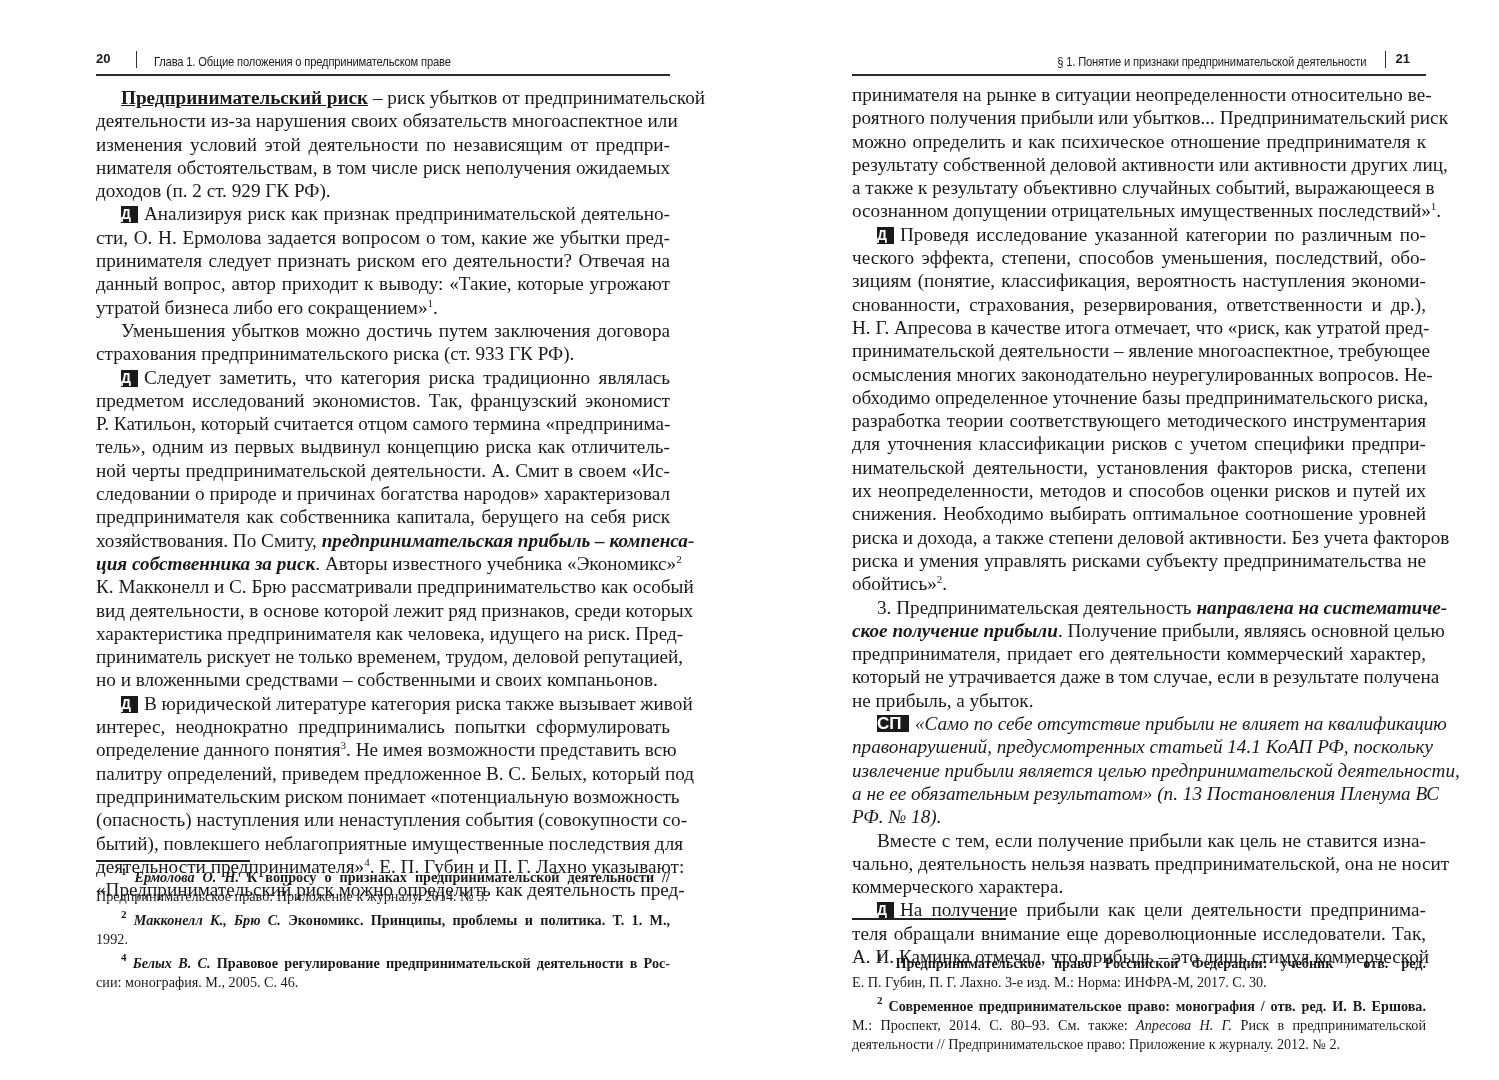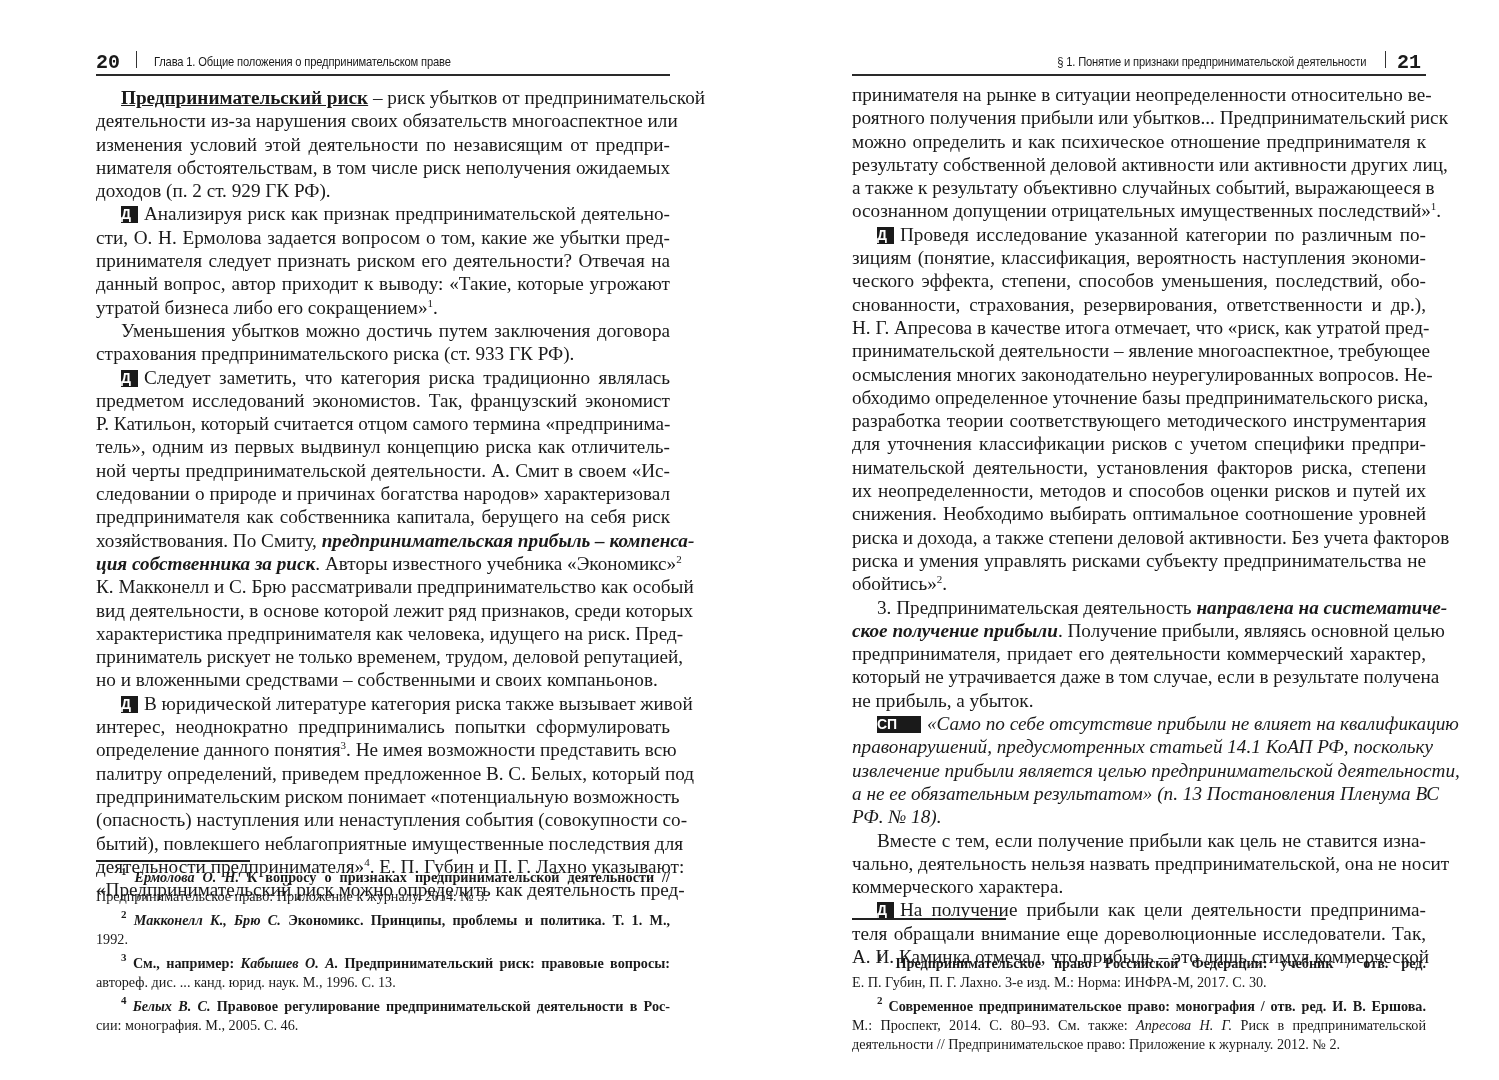--- a/index.html
+++ b/index.html
@@ -1,41 +1,41 @@
 <!DOCTYPE html>
 <html><head>
   <meta charset="utf-8">
   <style>
     html, body { margin:0; padding:0; background:#ffffff; }
     body { width:1499px; height:1080px; position:relative; overflow:hidden; color:#1a1a1a; }
     .page { position:absolute; top:0; }
     .page.left { left:96px; width:574px; }
     .page.right { left:852px; width:574px; }
     .header { position:absolute; top:50px; left:0; width:574px; height:24px; border-bottom:2px solid #2a2a2a; font-family:"Liberation Sans", sans-serif; font-size:13px; }
-    .header .pnum { position:absolute; top:1px; font-weight:bold; font-size:20px;font-family:Liberation Mono, monospace; }
+    .header .pnum { position:absolute; top:1px; font-weight:bold; font-size:13px; }
     .header .sep { position:absolute; top:1px; width:1px; height:17px; background:#333; }
     .header .title { position:absolute; top:4px; font-size:13px; letter-spacing:-0.2px; transform:scaleX(0.86); }
     .left .header .pnum { left:0; }
     .left .header .sep { left:40px; }
     .left .header .title { left:58px; transform-origin:left top; }
-    .right .header .pnum { right:5px; }
+    .right .header .pnum { right:16px; }
     .right .header .sep { right:40px; }
     .right .header .title { right:60px; transform-origin:right top; }
     .body { position:absolute; top:86px; left:0; width:574px; font-family:"Liberation Serif", serif; font-size:19.2px; line-height:23.3px; text-align:justify; }
     .right .body { top:83px; }
     .line { display:block; white-space:nowrap; text-align-last:justify; text-align:justify; height:23.3px; }
     .line.last { text-align-last:left; }
     .line.ind { padding-left:25px; }
     .bi { font-weight:bold; font-style:italic; }
     .b { font-weight:bold;text-decoration:underline; }
     .i { font-style:italic; }
     sup { font-size:11px; line-height:0; vertical-align:7px; }
     .icon { display:inline-block; background:#1a1a1a; color:#fff; font-family:"Liberation Sans", sans-serif; font-weight:bold; font-size:14px; line-height:17px; height:17px; text-align:center; vertical-align:1px; margin-right:6px; }
     .icon.d { width:17px; }
-    .icon.sp { width:44px; font-size:14px; }
+    .icon.sp { width:32px; font-size:17px; }
     .rule { position:absolute; left:0; width:154px; height:1.5px; background:#222; }
     .notes { position:absolute; left:0; width:574px; font-family:"Liberation Serif", serif; font-size:14.2px; line-height:19px; }
     .note { margin-bottom:5px; }
     .note .nl { display:block; white-space:nowrap; text-align:justify; text-align-last:justify; }
     .note .nl.last { text-align-last:left; }
     .note .nl.ind { padding-left:25px;font-weight:bold; }
   </style>
 </head>
 <body>
 
@@ -103,24 +103,20 @@
   <div class="notes" style="top:868px;">
     <div class="note">
       <span class="nl ind"><sup>1</sup> <span class="i">Ермолова О. Н.</span><span> К вопросу о признаках предпринимательской деятельности //</span></span>
       <span class="nl last">Предпринимательское право: Приложение к журналу. 2014. № 3.</span>
     </div>
     <div class="note">
       <span class="nl ind"><sup>2</sup> <span class="i">Макконелл К., Брю С.</span><span> Экономикс. Принципы, проблемы и политика. Т. 1. М.,</span></span>
       <span class="nl last">1992.</span>
     </div>
     <div class="note">
-      <span class="nl ind"><sup>3</sup> <span>См., например: </span><span class="i">Кабышев О. А.</span><span> Предпринимательский риск: правовые вопросы:</span></span>
-      <span class="nl last">автореф. дис. ... канд. юрид. наук. М., 1996. С. 13.</span>
-    </div>
-    <div class="note">
       <span class="nl ind"><sup>4</sup> <span class="i">Белых В. С.</span><span> Правовое регулирование предпринимательской деятельности в Рос-</span></span>
       <span class="nl last">сии: монография. М., 2005. С. 46.</span>
     </div>
   </div>
 </div>
 
 <div class="page right">
   <div class="header">
     <span class="title">§ 1. Понятие и признаки предпринимательской деятельности</span>
     <span class="sep"></span>
@@ -131,22 +127,22 @@
     <div>
       <span class="line">принимателя на рынке в ситуации неопределенности относительно ве-</span>
       <span class="line">роятного получения прибыли или убытков... Предпринимательский риск</span>
       <span class="line">можно определить и как психическое отношение предпринимателя к</span>
       <span class="line">результату собственной деловой активности или активности других лиц,</span>
       <span class="line">а также к результату объективно случайных событий, выражающееся в</span>
       <span class="line last"><span>осознанном допущении отрицательных имущественных последствий»</span><sup>1</sup>.</span>
     </div>
     <div>
       <span class="line ind"><span class="icon d">Д</span><span>Проведя исследование указанной категории по различным по-</span></span>
+      <span class="line">ческого эффекта, степени, способов уменьшения, последствий, обо-</span>
       <span class="line">зициям (понятие, классификация, вероятность наступления экономи-</span>
-      <span class="line">ческого эффекта, степени, способов уменьшения, последствий, обо-</span>
       <span class="line">снованности, страхования, резервирования, ответственности и др.),</span>
       <span class="line">Н. Г. Апресова в качестве итога отмечает, что «риск, как утратой пред-</span>
       <span class="line">принимательской деятельности – явление многоаспектное, требующее</span>
       <span class="line">осмысления многих законодательно неурегулированных вопросов. Не-</span>
       <span class="line">обходимо определенное уточнение базы предпринимательского риска,</span>
       <span class="line">разработка теории соответствующего методического инструментария</span>
       <span class="line">для уточнения классификации рисков с учетом специфики предпри-</span>
       <span class="line">нимательской деятельности, установления факторов риска, степени</span>
       <span class="line">их неопределенности, методов и способов оценки рисков и путей их</span>
       <span class="line">снижения. Необходимо выбирать оптимальное соотношение уровней</span>

